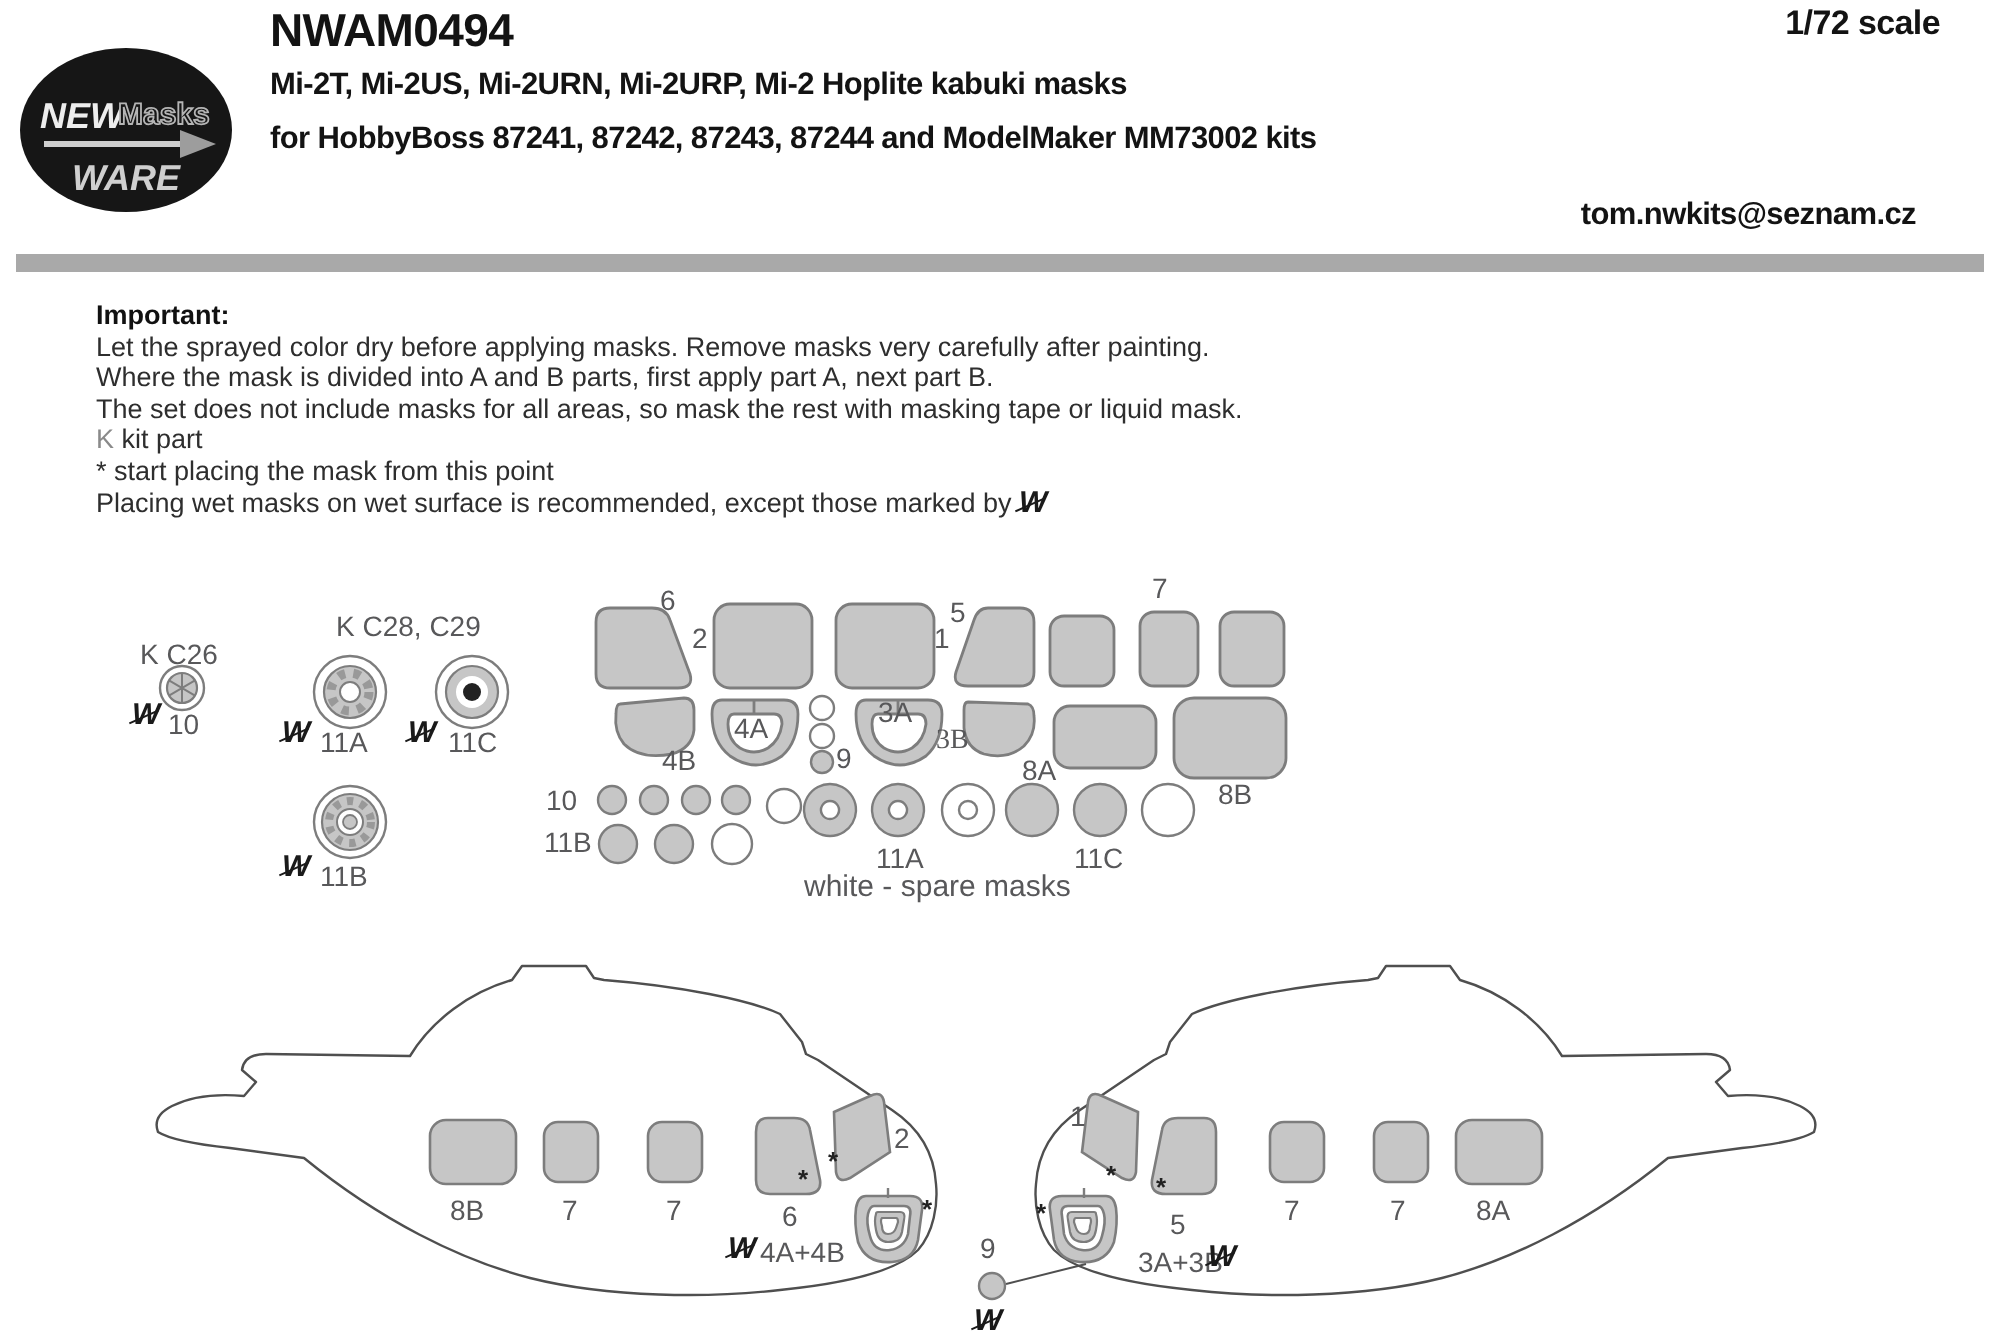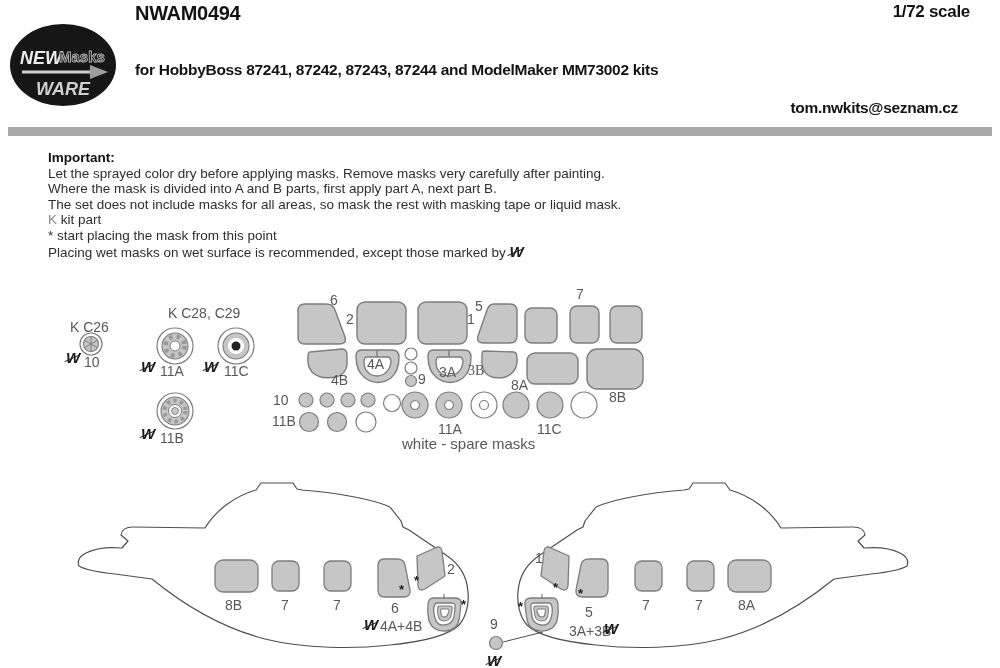--- a/index.html
+++ b/index.html
@@ -1,21 +1,21 @@
 <!DOCTYPE html>
 <html style="--mask-fill: #c6c6c6; --mask-stroke: #7d7d7d; --outline: #4f4f4f; --label: #58585a; --bar: #a9a9a9; --text: #131313;"><head>
 <meta charset="utf-8">
 <style>
   html,body { margin:0; padding:0; background:#fff; }
   .canvas {
     position:relative; width:1000px; height:668px; background:#fff;
     font-family:"Liberation Sans", sans-serif; overflow:hidden;
   }
   .hdr-text { position:absolute; color:var(--text); font-weight:700; letter-spacing:-0.3px; }
-  .code    { left:135px; top:2px;  font-size:20px; }
+  .code    { left:135px; top:2px;  font-size:23px; }
   .scale   { right:30px; top:2px;  font-size:17px; }
   .t1      { left:135px; top:34px; font-size:15.5px; }
   .t2      { left:135px; top:61px; font-size:15.5px; }
   .url     { left:135px; top:99px; font-size:16px; }
   .email   { right:42px; top:99px; font-size:15.5px; }
   .bar     { position:absolute; left:8px; right:8px; top:127px; height:9px; background:var(--bar); }
   .logo    { position:absolute; left:6px; top:20px; }
   .instructions { position:absolute; left:48px; top:150px; font-size:13.5px; line-height:15.6px; color:#2e2e2e; }
   .instructions .head { font-weight:700; color:#111; }
   .legend-k { color:#8a8a8a; }
@@ -38,20 +38,21 @@
     <ellipse cx="57" cy="45" rx="53" ry="41" fill="#161616"></ellipse>
     <text x="14" y="44" font-family="Liberation Sans, sans-serif" font-size="18" font-weight="bold" font-style="italic" fill="#ededed">NEW</text>
     <text x="53" y="42" font-family="Liberation Sans, sans-serif" font-size="15" font-weight="bold" fill="#161616" stroke="#b5b5b5" stroke-width="0.9">Masks</text>
     <line x1="16" y1="52" x2="86" y2="52" stroke="#cfcfcf" stroke-width="3"></line>
     <polygon points="84,45 102,52 84,59" fill="#9d9d9d"></polygon>
     <text x="30" y="75" font-family="Liberation Sans, sans-serif" font-size="18" font-weight="bold" font-style="italic" fill="#cfcfcf">WARE</text>
   </svg>
 
   <div class="hdr-text code">NWAM0494</div>
   <div class="hdr-text scale">1/72 scale</div>
+  <div class="hdr-text t1">Mi-2T, Mi-2US, Mi-2URN, Mi-2URP, Mi-2 Hoplite  kabuki masks</div>
   <div class="hdr-text t2">for HobbyBoss 87241, 87242, 87243, 87244 and ModelMaker MM73002 kits</div>
   <div class="hdr-text email">tom.nwkits@seznam.cz</div>
   <div class="bar"></div>
 
   <div class="instructions">
     <div class="head">Important:</div>
     <div>Let the sprayed color dry before applying masks. Remove masks very carefully after painting.</div>
     <div>Where the mask is divided into A and B parts, first apply part A, next part B.</div>
     <div>The set does not include masks for all areas, so mask the rest with masking tape or liquid mask.</div>
     <div>
@@ -188,21 +189,21 @@
   <span class="lbl" style="left:160px; top:431px;">11B</span>
 
   <span class="lbl" style="left:330px; top:293px;">6</span>
   <span class="lbl" style="left:346px; top:312px;">2</span>
   <span class="lbl" style="left:467px; top:312px;">1</span>
   <span class="lbl" style="left:475px; top:299px;">5</span>
   <span class="lbl" style="left:576px; top:287px;">7</span>
   <span class="lbl" style="left:331px; top:373px;">4B</span>
   <span class="lbl" style="left:367px; top:357px;">4A</span>
   <span class="lbl" style="left:418px; top:372px;">9</span>
-  <span class="lbl" style="left:439px; top:365px;text-align:right;">3A</span>
+  <span class="lbl" style="left:439px; top:349px;text-align:right;">3A</span>
   <span class="lbl" style="left:468px; top:364px;font-family:Liberation Serif, serif;">3B</span>
   <span class="lbl" style="left:511px; top:378px;">8A</span>
   <span class="lbl" style="left:609px; top:390px;">8B</span>
   <span class="lbl" style="left:273px; top:393px;">10</span>
   <span class="lbl" style="left:438px; top:422px;">11A</span>
   <span class="lbl" style="left:537px; top:422px;">11C</span>
   <span class="lbl" style="left:272px; top:414px;">11B</span>
   <span class="lbl cap" style="left:402px; top:436px;">white - spare masks</span>
 
   <span class="lbl" style="left:225px; top:598px;">8B</span>

